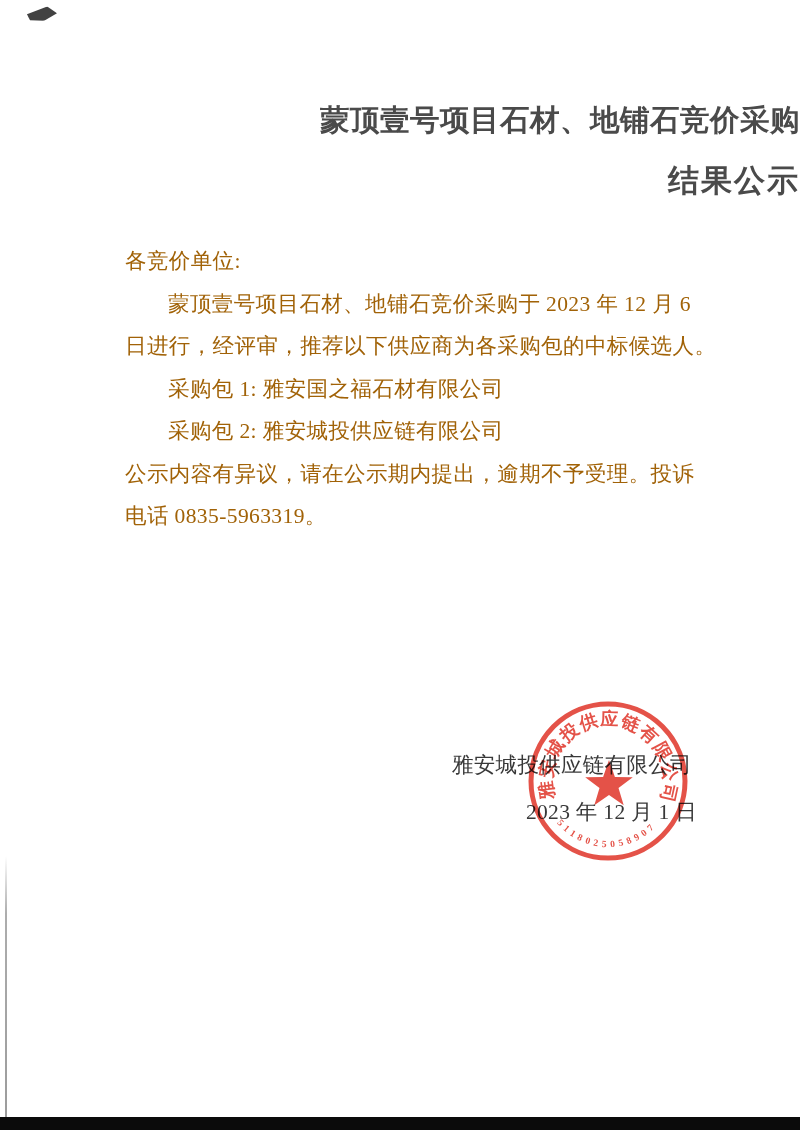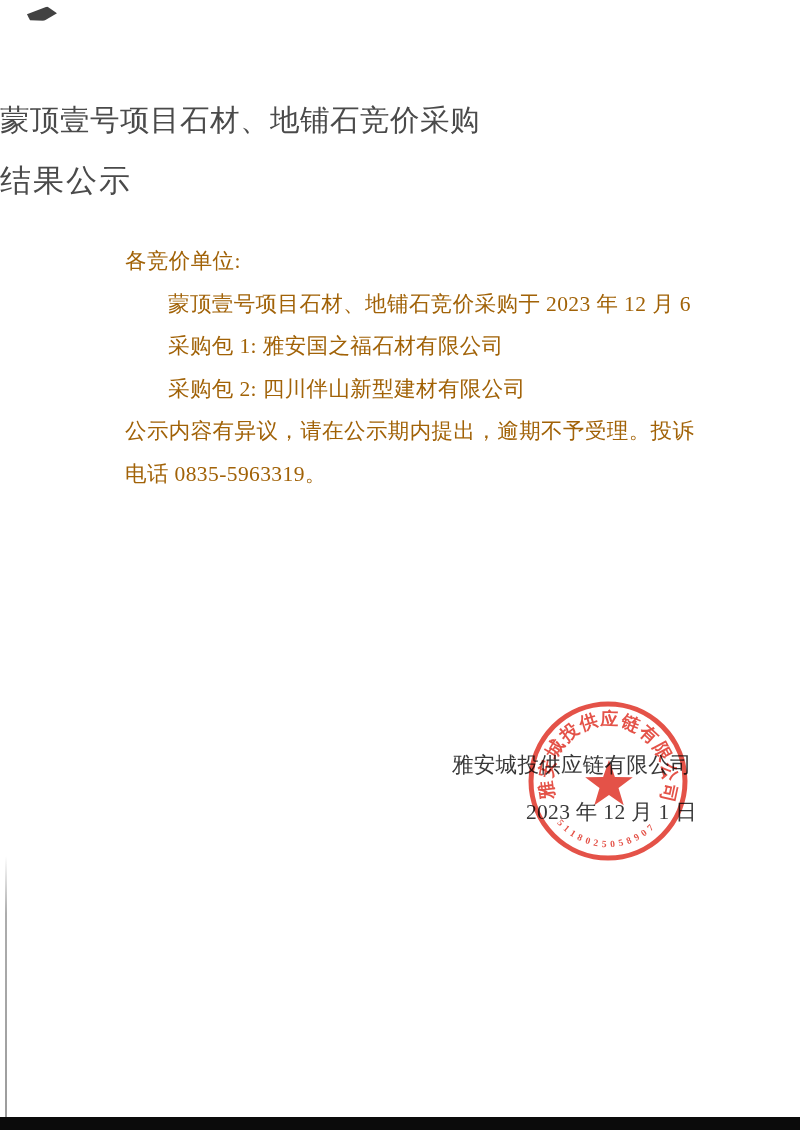--- a/index.html
+++ b/index.html
@@ -6,22 +6,22 @@
   body {
     width: 800px; height: 1130px;
     overflow: hidden; position: relative;
     font-family: "Liberation Serif", "DejaVu Serif", serif;
   }
   .page {
     position: absolute; left: 0; top: 0; width: 800px; height: 1130px;
     background: #ffffff;
   }
   .title {
-    position: absolute; left: 0; width: 800px; text-align: left;
-    font-weight: normal; color: #4a4a4a; white-space: nowrap;
+    position: absolute; left: 0; width: 800px; text-align: right;
+    font-weight: bold; color: #4a4a4a; white-space: nowrap;
   }
   .title.t1 { top: 101px; font-size: 29.5px; letter-spacing: 0.5px; }
   .title.t2 { top: 160px; font-size: 31px; letter-spacing: 2px; }
   .doc-body {
     position: absolute; left: 125px; top: 240px; width: 600px;
     font-size: 21.5px; line-height: 42.5px; color: #a16207;
     letter-spacing: 0.4px; white-space: nowrap;
   }
   .line { height: 42.5px; }
   .line.indent { padding-left: 43px; }
@@ -59,22 +59,23 @@
 <div class="page">
 
   <div class="corner-mark"></div>
 
   <div class="title t1">蒙顶壹号项目石材、地铺石竞价采购</div>
   <div class="title t2">结果公示</div>
 
   <div class="doc-body">
     <div class="line">各竞价单位:</div>
     <div class="line indent">蒙顶壹号项目石材、地铺石竞价采购于 2023 年 12 月 6</div>
+    <div class="line">日进行，经评审，推荐以下供应商为各采购包的中标候选人。</div>
     <div class="line indent">采购包 1: 雅安国之福石材有限公司</div>
-    <div class="line indent">采购包 2: 四川伴山新型建材有限公司</div>
+    <div class="line indent">采购包 2: 雅安城投供应链有限公司</div>
     <div class="line">公示内容有异议，请在公示期内提出，逾期不予受理。投诉</div>
     <div class="line">电话 0835-5963319。</div>
   </div>
 
   <div class="sig company">雅安城投供应链有限公司</div>
   <div class="sig date">2023 年 12 月 1 日</div>
 
   <svg class="seal" viewBox="0 0 180 180" xmlns="http://www.w3.org/2000/svg" xmlns:xlink="http://www.w3.org/1999/xlink">
     <circle cx="90" cy="90" r="77" fill="none" stroke-width="5" stroke="#e0382c"></circle>
     <polygon points="91,69 85.1,85.9 67.2,86.3 81.5,97.1 76.3,114.2 91,104 105.7,114.2 100.5,97.1 114.8,86.3 96.9,85.9" fill="#e0382c"></polygon>

